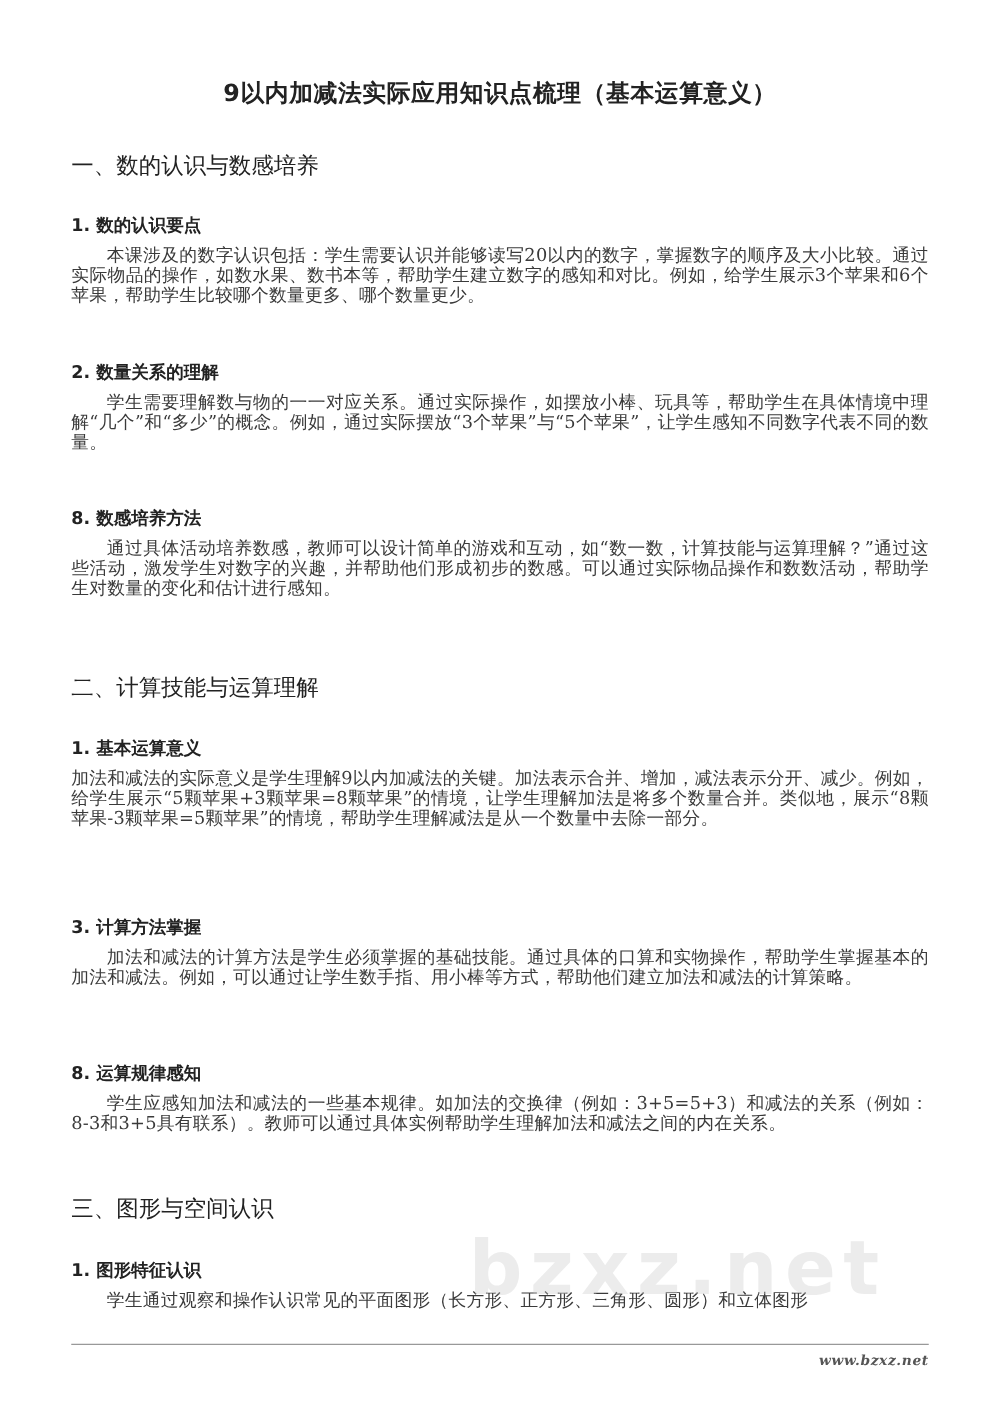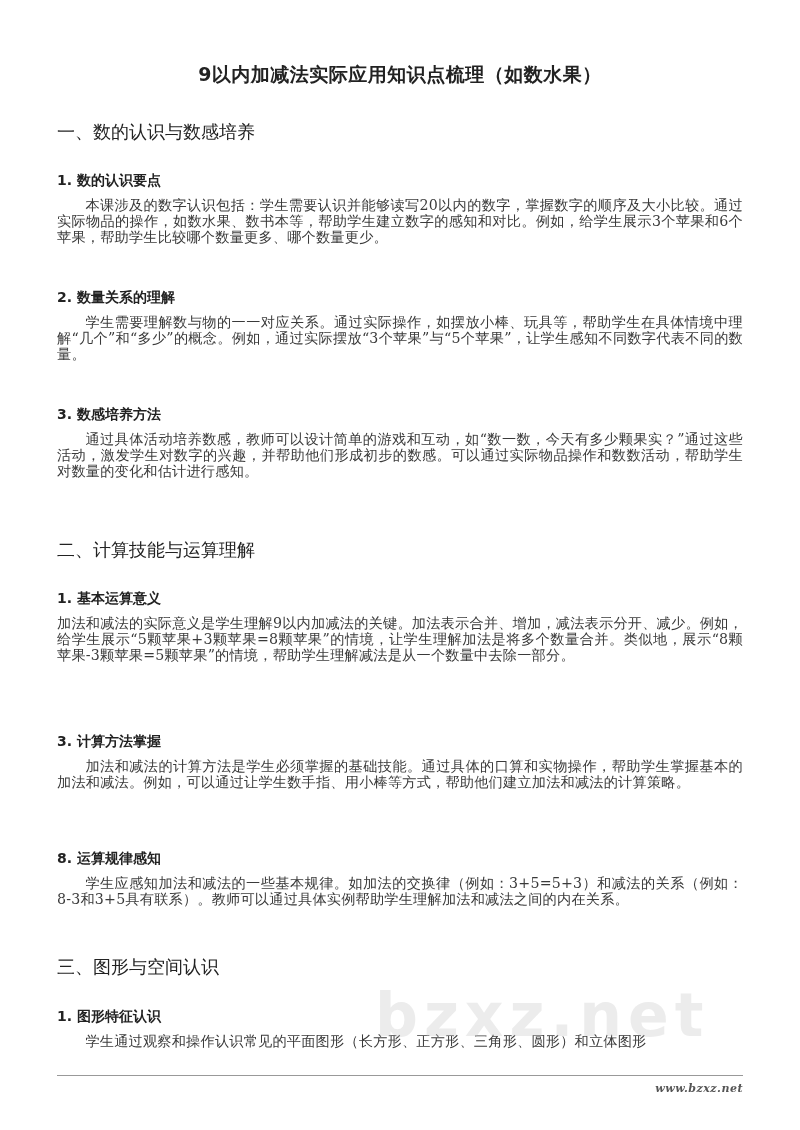--- a/index.html
+++ b/index.html
@@ -43,31 +43,31 @@
     position: absolute; left: 375px; top: 980px;
     font-family: "DejaVu Sans", "Liberation Sans", sans-serif;
     font-size: 60px; font-weight: bold; color: rgba(200,200,200,0.35);
     letter-spacing: 6px; pointer-events: none;
   }
 </style>
 </head>
 <body>
 
 <div class="page">
-  <div class="title">9以内加减法实际应用知识点梳理（如数水果）</div>
+  <div class="title">9以内加减法实际应用知识点梳理（基本运算意义）</div>
 
   <div class="h1" style="top:120px">一、数的认识与数感培养</div>
   <div class="h2" style="top:172px">1. 数的认识要点</div>
   <div class="p indent" style="top:197px">本课涉及的数字认识包括：学生需要认识并能够读写20以内的数字，掌握数字的顺序及大小比较。通过实际物品的操作，如数水果、数书本等，帮助学生建立数字的感知和对比。例如，给学生展示3个苹果和6个苹果，帮助学生比较哪个数量更多、哪个数量更少。</div>
 
   <div class="h2" style="top:289px">2. 数量关系的理解</div>
   <div class="p indent" style="top:314px">学生需要理解数与物的一一对应关系。通过实际操作，如摆放小棒、玩具等，帮助学生在具体情境中理解“几个”和“多少”的概念。例如，通过实际摆放“3个苹果”与“5个苹果”，让学生感知不同数字代表不同的数量。</div>
 
-  <div class="h2" style="top:406px">3. 数感培养方法</div>
-  <div class="p indent" style="top:431px">通过具体活动培养数感，教师可以设计简单的游戏和互动，如“数一数，今天有多少颗果实？”通过这些活动，激发学生对数字的兴趣，并帮助他们形成初步的数感。可以通过实际物品操作和数数活动，帮助学生对数量的变化和估计进行感知。</div>
+  <div class="h2" style="top:406px">8. 数感培养方法</div>
+  <div class="p indent" style="top:431px">通过具体活动培养数感，教师可以设计简单的游戏和互动，如“数一数，计算技能与运算理解？”通过这些活动，激发学生对数字的兴趣，并帮助他们形成初步的数感。可以通过实际物品操作和数数活动，帮助学生对数量的变化和估计进行感知。</div>
 
   <div class="h1" style="top:538px">二、计算技能与运算理解</div>
   <div class="h2" style="top:590px">1. 基本运算意义</div>
   <div class="p" style="top:615px">加法和减法的实际意义是学生理解9以内加减法的关键。加法表示合并、增加，减法表示分开、减少。例如，给学生展示“5颗苹果+3颗苹果=8颗苹果”的情境，让学生理解加法是将多个数量合并。类似地，展示“8颗苹果-3颗苹果=5颗苹果”的情境，帮助学生理解减法是从一个数量中去除一部分。</div>
 
   <div class="h2" style="top:733px">3. 计算方法掌握</div>
   <div class="p indent" style="top:758px">加法和减法的计算方法是学生必须掌握的基础技能。通过具体的口算和实物操作，帮助学生掌握基本的加法和减法。例如，可以通过让学生数手指、用小棒等方式，帮助他们建立加法和减法的计算策略。</div>
 
   <div class="h2" style="top:850px">8. 运算规律感知</div>
   <div class="p indent" style="top:875px">学生应感知加法和减法的一些基本规律。如加法的交换律（例如：3+5=5+3）和减法的关系（例如：8-3和3+5具有联系）。教师可以通过具体实例帮助学生理解加法和减法之间的内在关系。</div>

